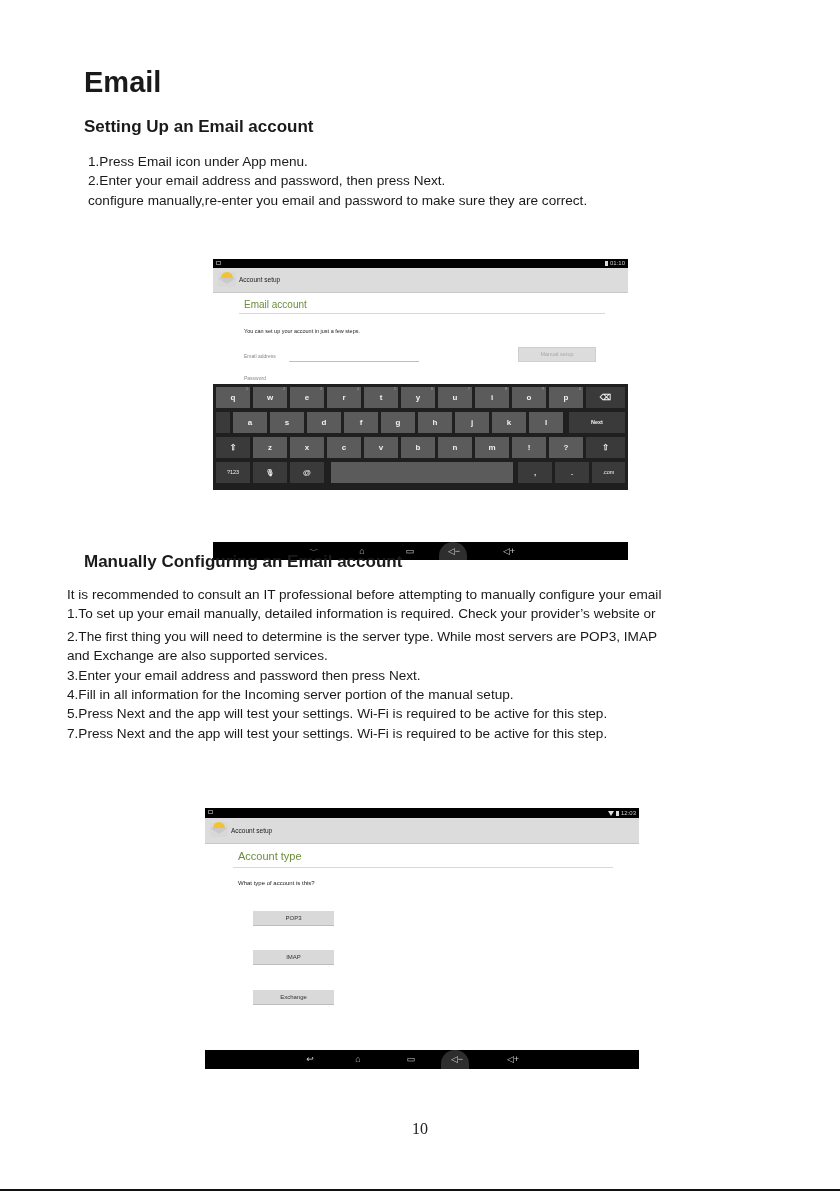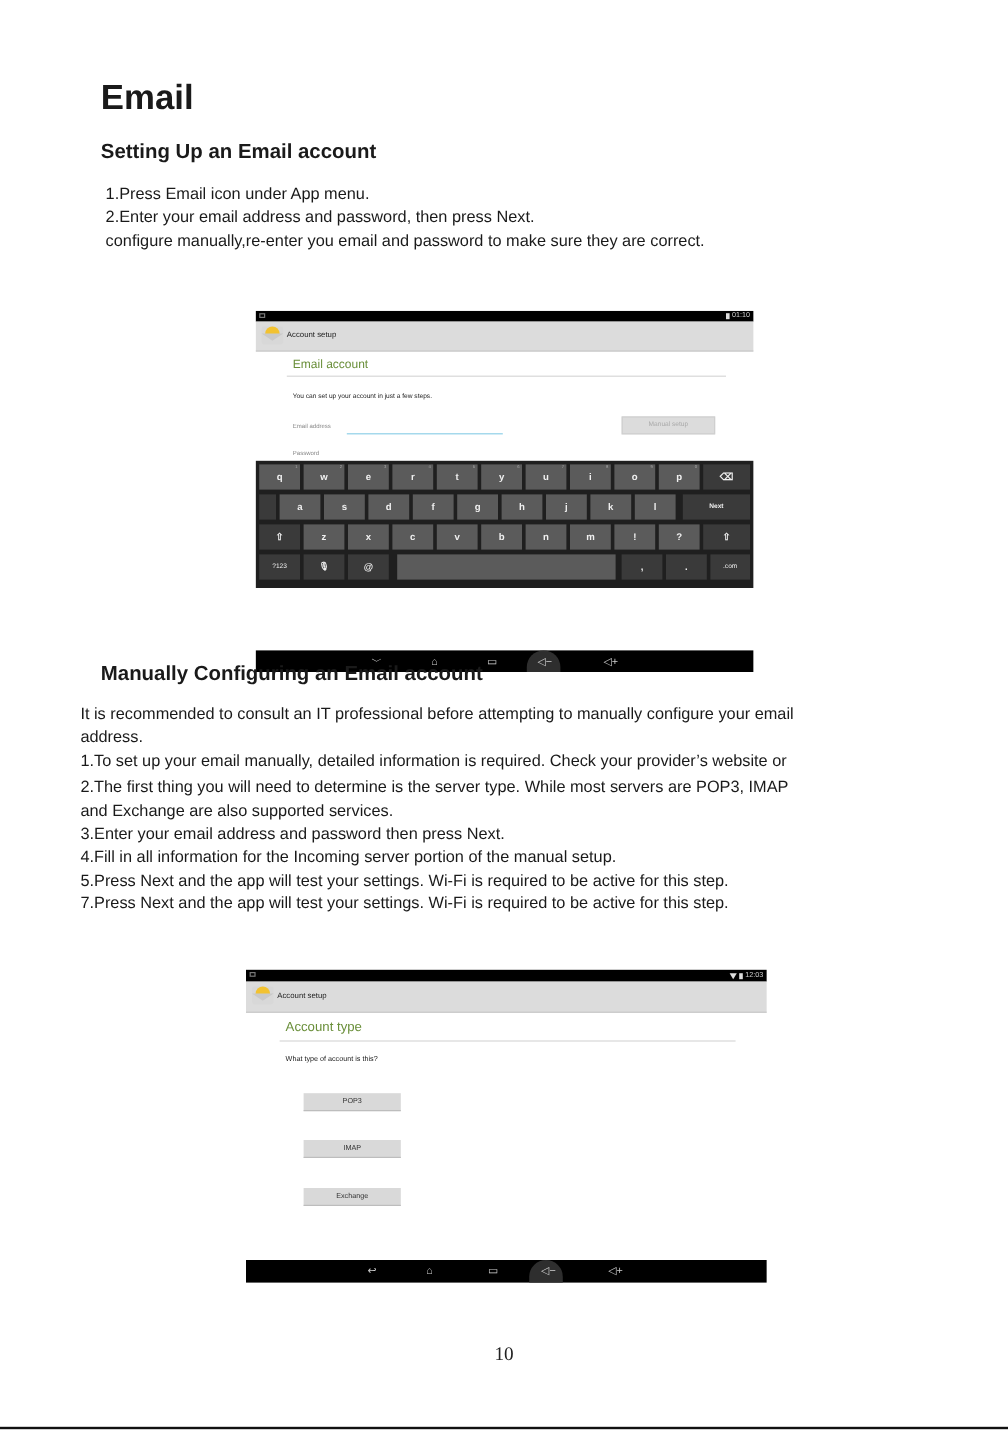--- a/index.html
+++ b/index.html
@@ -135,21 +135,20 @@
     <div class="nav-icon" style="left:140px;">⌂</div>
     <div class="nav-icon" style="left:188px;">▭</div>
     <div class="nav-icon" style="left:231px; width:20px;">◁−</div>
     <div class="nav-icon" style="left:286px; width:20px;">◁+</div>
   </div>
 </div>
 
 <div class="abs h2" style="left:84px; top:552px;">Manually Configuring an Email account</div>
 <div class="abs para" style="left:67px; top:585px;">
   <div>It is recommended to consult an IT professional before attempting to manually configure your email</div>
-  <div>address.</div>
   <div>1.To set up your email manually, detailed information is required. Check your provider’s website or</div>
   <div style="margin-top:3px;">2.The first thing you will need to determine is the server type. While most servers are POP3, IMAP</div>
   <div>and Exchange are also supported services.</div>
   <div>3.Enter your email address and password then press Next.</div>
   <div>4.Fill in all information for the Incoming server portion of the manual setup.</div>
   <div>5.Press Next and the app will test your settings. Wi-Fi is required to be active for this step.</div>
   <div>7.Press Next and the app will test your settings. Wi-Fi is required to be active for this step.</div>
 </div>
 
 <div class="abs shot2">

